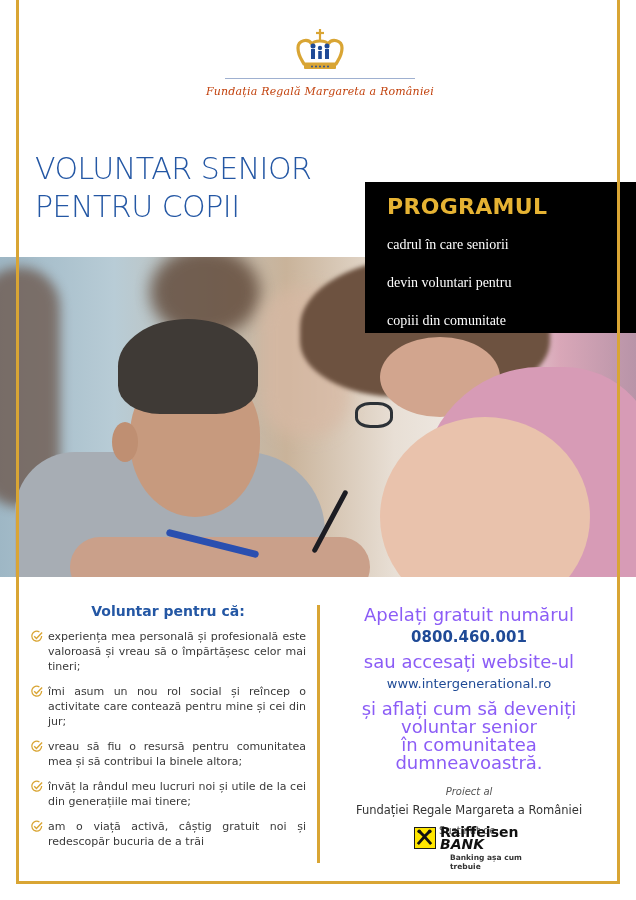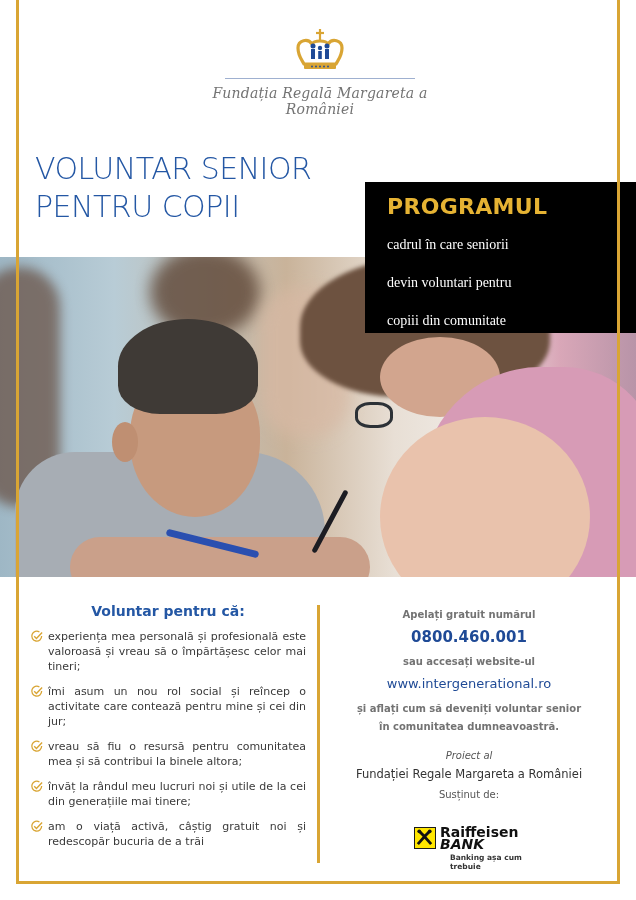--- a/index.html
+++ b/index.html
@@ -9,21 +9,21 @@
   .gold-frame {
     position: absolute; left: 16px; top: -4px; width: 604px; height: 888px;
     border: 3px solid #d9a534; border-top: none; z-index: 5; pointer-events: none;
   }
 
   
   .logo { position: absolute; left: 190px; top: 28px; width: 260px; height: 85px; text-align: center; }
   .logo svg { display: block; margin: 0 auto; }
   .logo-rule { width: 190px; height: 1px; background: #9fb0d0; margin: 4px auto 6px; }
   .logo-name {
-    font-family: "DejaVu Serif", "Liberation Serif", serif; font-size: 14px; color: #737373;
+    font-family: "DejaVu Serif", "Liberation Serif", serif; font-size: 11px; color: #c2410c;
     letter-spacing: 0.2px; font-style: italic;
   }
 
   .main-title {
     position: absolute; left: 35px; top: 150px; color: #2457a4;
     font-family: "DejaVu Sans", sans-serif; font-weight: 300; font-size: 30px; line-height: 38px;
     letter-spacing: -0.5px;
   }
 
   
@@ -58,21 +58,21 @@
   
   .left-col { position: absolute; left: 30px; top: 603px; width: 276px; }
   .left-heading { text-align: center; color: #2457a4; font-size: 14px; font-weight: bold; font-family: "DejaVu Sans", sans-serif; margin-bottom: 10px; }
   .reason { display: flex; align-items: flex-start; margin-bottom: 10px; }
   .reason .check { flex: 0 0 14px; width: 13px; height: 13px; margin-top: 1px; margin-right: 4px; }
   .reason .txt { font-size: 11px; line-height: 15px; color: #3a3a3a; text-align: justify; text-align-last: left; font-family: "DejaVu Sans", sans-serif; }
 
   .divider { position: absolute; left: 317px; top: 605px; width: 3px; height: 258px; background: #d9a534; }
 
   .right-col { position: absolute; left: 330px; top: 606px; width: 278px; text-align: center; font-family: "DejaVu Sans", sans-serif; }
-  .r-line { color: #737373; font-size: 10px; line-height: 18px; font-weight: 700; }
+  .r-line { color: #8b5cf6; font-size: 18px; line-height: 18px; font-weight: 400; }
   .r-strong { color: #1f4a96; font-size: 15px; font-weight: bold; line-height: 22px; margin: 2px 0 5px; }
   .r-web { color: #1f4a96; font-size: 13px; font-weight: normal; line-height: 22px; margin: 2px 0 5px; }
   .r-small { color: #555555; font-size: 10px; margin-top: 14px; font-style: italic; }
   .r-found { color: #333333; font-size: 11.5px; margin-top: 6px; }
   .r-small2 { color: #555555; font-size: 10px; margin-top: 8px; }
 
   .bank { position: absolute; left: 414px; top: 826px; width: 110px; height: 40px; }
   .bank-logo { display: flex; align-items: center; }
   .bank-square { width: 22px; height: 22px; background: #ffe600; border: 1.5px solid #1a1a1a; position: relative; margin-right: 4px; }
   .bank-name { font-weight: bold; font-size: 14px; line-height: 12px; color: #111; font-family: "DejaVu Sans", sans-serif; }

